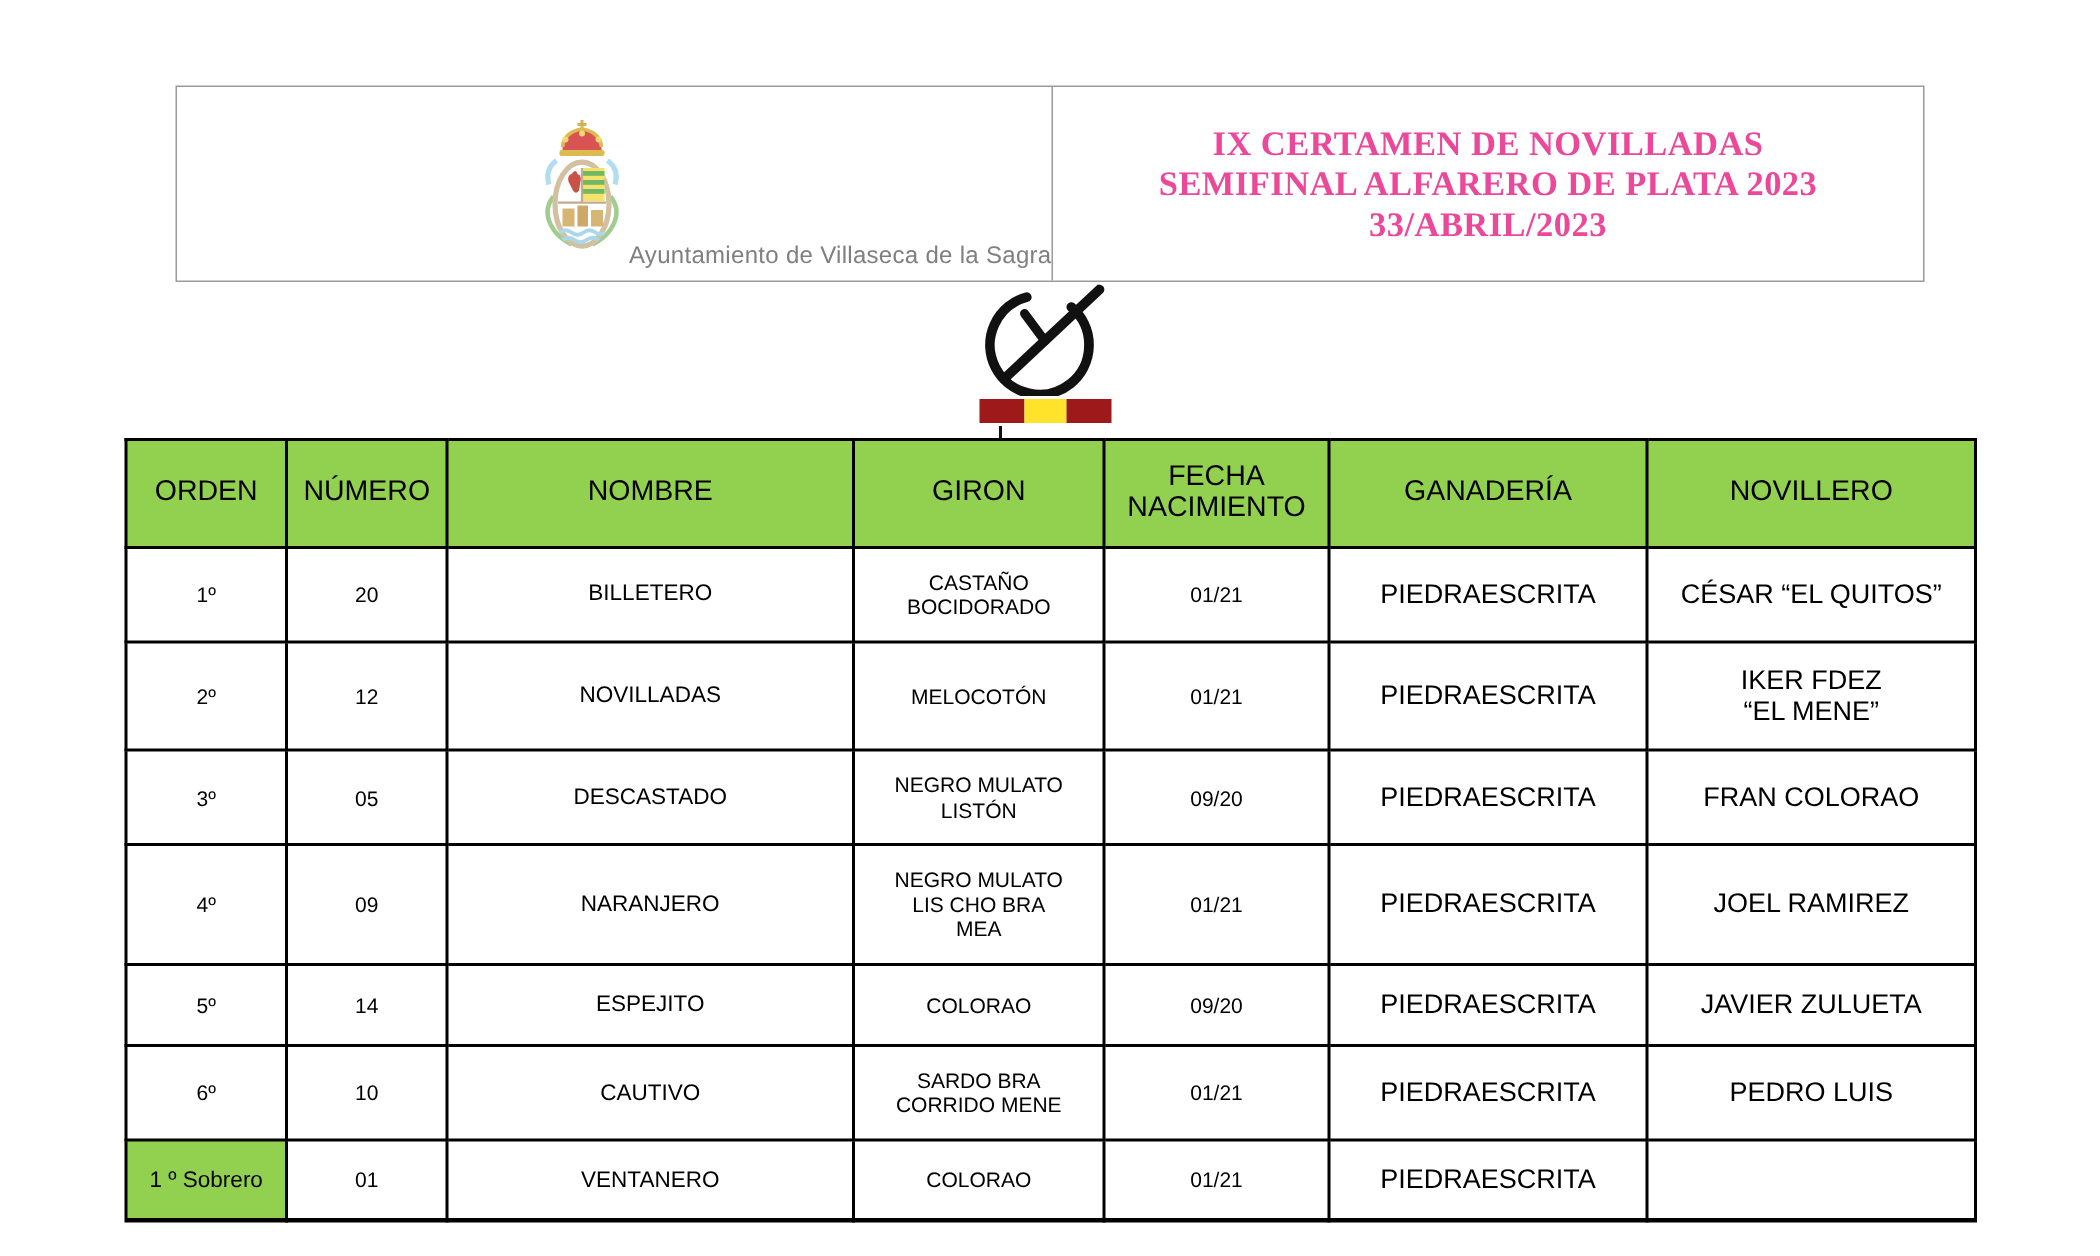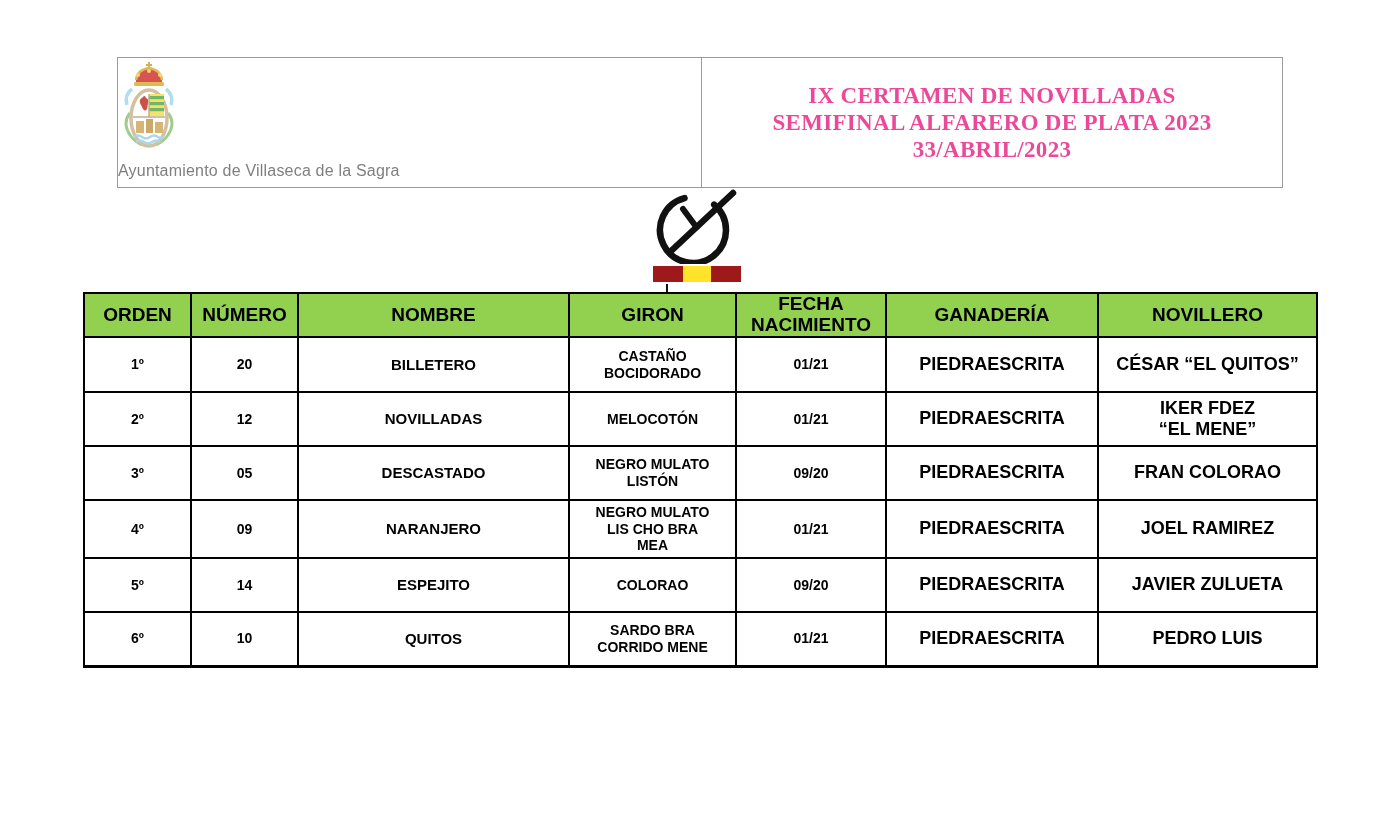--- a/index.html
+++ b/index.html
@@ -6,21 +6,21 @@
   html, body { width: 1400px; height: 837px; background: #ffffff; }
   body { position: relative; font-family: "Liberation Sans", sans-serif; overflow: hidden; }
 
   
   .header-box {
     position: absolute; left: 117px; top: 57px; width: 1166px; height: 131px;
     display: flex; border: 1.5px solid #9a9a9a;
   }
   .header-left {
     width: 584px; height: 100%; border-right: 1.5px solid #9a9a9a;
-    display: flex; flex-direction: column; align-items: flex-start; justify-content: flex-end;
+    display: flex; flex-direction: row; align-items: flex-end; justify-content: flex-end;
     padding-bottom: 7px;
   }
   .coat-of-arms { margin-bottom: 3px; opacity: 0.88; }
   .municipality-caption {
     color: #7f7f7f; font-size: 16px; letter-spacing: 0.2px;
     font-family: "Liberation Sans", sans-serif;
   }
   .header-right {
     flex: 1; display: flex; flex-direction: column; align-items: center; justify-content: center;
   }
@@ -40,22 +40,22 @@
   .ribbon-tick { position: absolute; left: 21px; top: 96px; width: 2px; height: 12px; background: #111; }
 
   
   table.lineup {
     position: absolute; left: 83px; top: 292px; width: 1233px;
     border-collapse: collapse; table-layout: fixed;
     border: 2px solid #000; border-bottom-width: 3px;
   }
   table.lineup th, table.lineup td {
     border: 2px solid #000; text-align: center; vertical-align: middle;
-    font-weight: bold; color: #000; white-space: pre-line; line-height: 1.18;
-    padding: 0 4px;
+    font-weight: normal; color: #000; white-space: pre-line; line-height: 1.18;
+    padding: 14px 4px;
   }
   table.lineup th {
     background: #92d050; font-size: 19px; height: 44px; line-height: 1.1;
   }
   table.lineup td { height: 54px; }
   td.c-sm { font-size: 14px; }
   td.c-md { font-size: 15px; }
   td.c-lg { font-size: 18px; }
   td.sobrero { background: #92d050; font-size: 15px; }
 </style>
@@ -190,21 +190,30 @@
       <td class="c-sm">14</td>
       <td class="c-md">ESPEJITO</td>
       <td class="c-sm">COLORAO</td>
       <td class="c-sm">09/20</td>
       <td class="c-lg">PIEDRAESCRITA</td>
       <td class="c-lg">JAVIER ZULUETA</td>
     </tr>
     <tr style="height:53px">
       <td class="c-sm">6º</td>
       <td class="c-sm">10</td>
-      <td class="c-md">QUITOS</td>
+      <td class="c-md">CAUTIVO</td>
       <td class="c-sm">SARDO BRA
 CORRIDO MENE</td>
       <td class="c-sm">01/21</td>
       <td class="c-lg">PIEDRAESCRITA</td>
       <td class="c-lg">PEDRO LUIS</td>
     </tr>
+    <tr style="height:53px">
+      <td class="sobrero">1 º Sobrero</td>
+      <td class="c-sm">01</td>
+      <td class="c-md">VENTANERO</td>
+      <td class="c-sm">COLORAO</td>
+      <td class="c-sm">01/21</td>
+      <td class="c-lg">PIEDRAESCRITA</td>
+      <td class="c-lg"></td>
+    </tr>
   </tbody>
 </table>
 
 </body></html>

